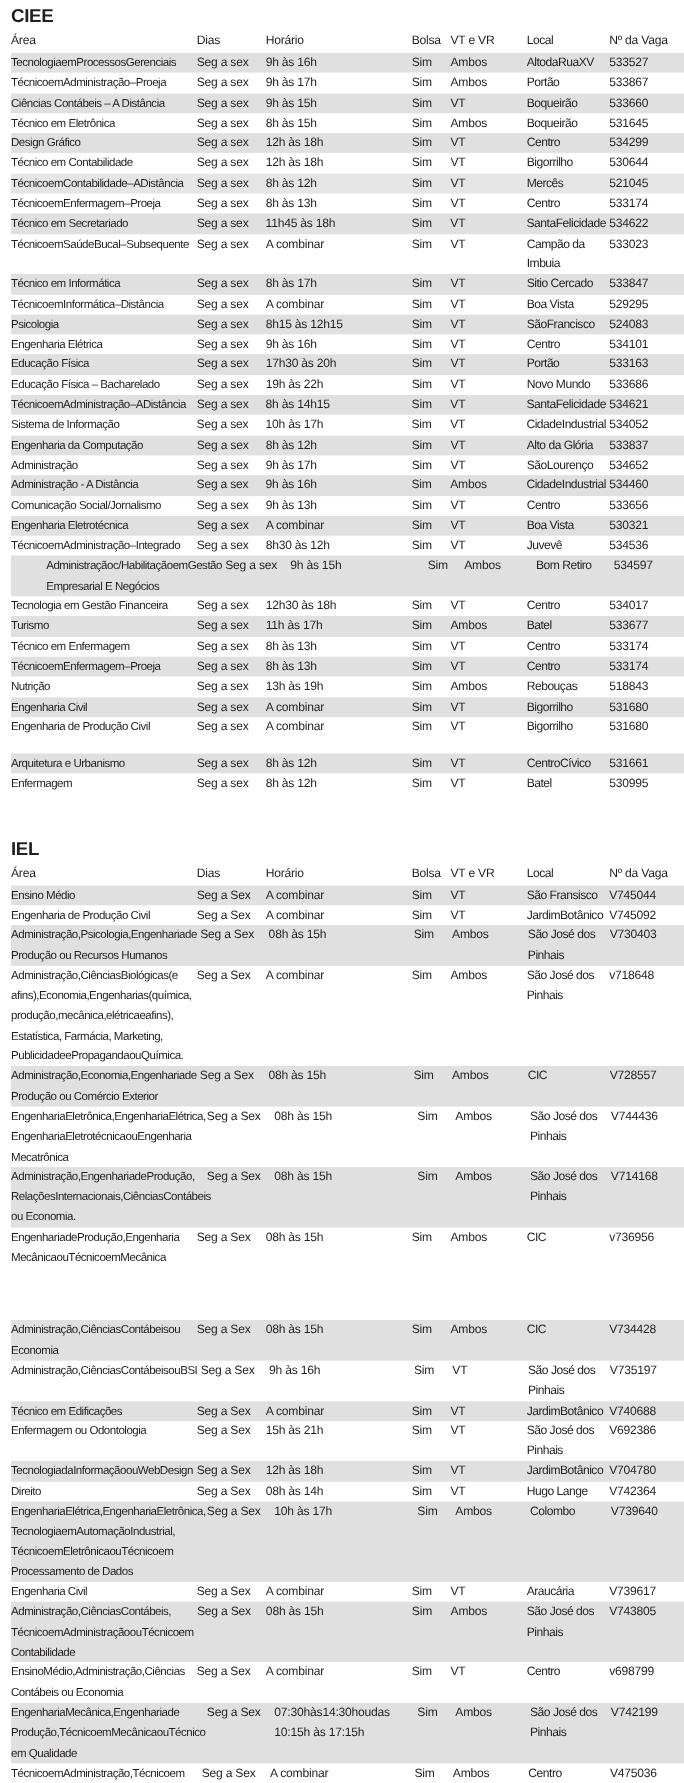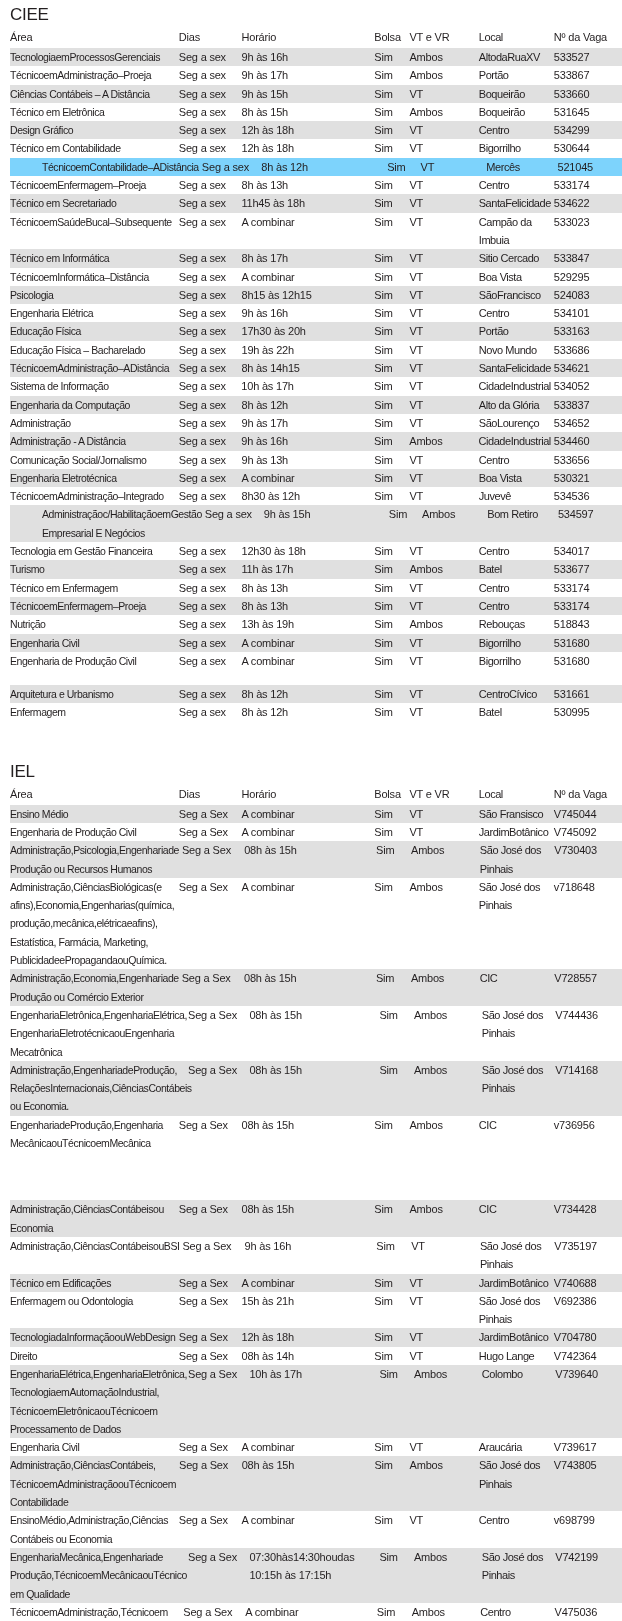--- a/index.html
+++ b/index.html
@@ -14,21 +14,21 @@
   }
   .page {
     padding: 5px 0 0 10px;
     width: 612px;
     box-sizing: border-box;
   }
   .section { width: 612px; }
   .section + .section { margin-top: 40px; }
   .section-title {
     font-size: 17px;
-    font-weight: 400;
+    font-weight: 700;
     letter-spacing: -0.3px;
     line-height: 20px;
     margin: 0 0 5px 0;
   }
   .tbl { width: 612px; font-size: 11px; letter-spacing: -0.2px; }
   .row { display: flex; align-items: stretch; line-height: 18.3px; }
   .row.gap-above { margin-top: 15px; }
   .header-row { line-height: 15px; padding-bottom: 3px; }
   .cell {
     box-sizing: border-box;
@@ -109,21 +109,21 @@
         </div>
         <div class="row">
           <div class="cell c0">Técnico em Contabilidade</div>
           <div class="cell c1">Seg a sex</div>
           <div class="cell c2">12h às 18h</div>
           <div class="cell c3">Sim</div>
           <div class="cell c4">VT</div>
           <div class="cell c5">Bigorrilho</div>
           <div class="cell c6">530644</div>
         </div>
-        <div class="row" style="background: #7dd3fc; padding-left: 32px;">
+        <div class="row" style="background: #e5e5e5;">
           <div class="cell c0">TécnicoemContabilidade–ADistância</div>
           <div class="cell c1">Seg a sex</div>
           <div class="cell c2">8h às 12h</div>
           <div class="cell c3">Sim</div>
           <div class="cell c4">VT</div>
           <div class="cell c5">Mercês</div>
           <div class="cell c6">521045</div>
         </div>
         <div class="row">
           <div class="cell c0">TécnicoemEnfermagem–Proeja</div>

